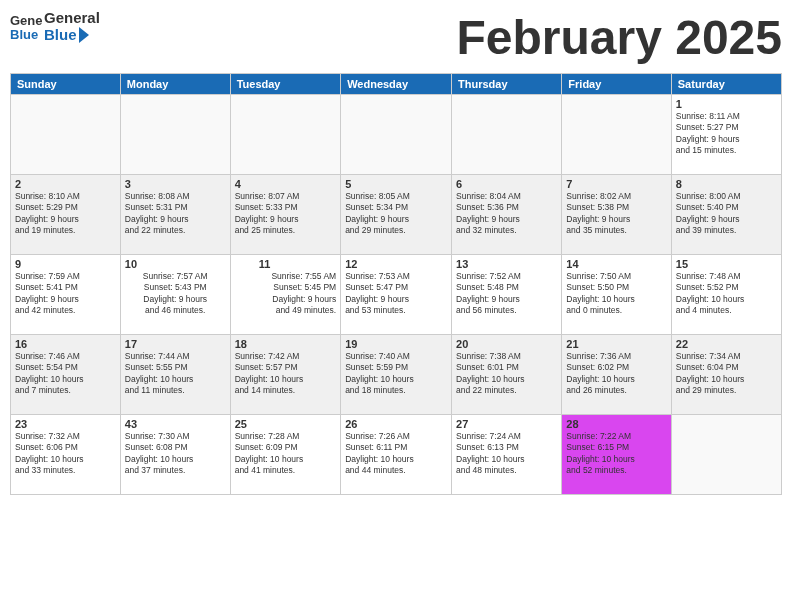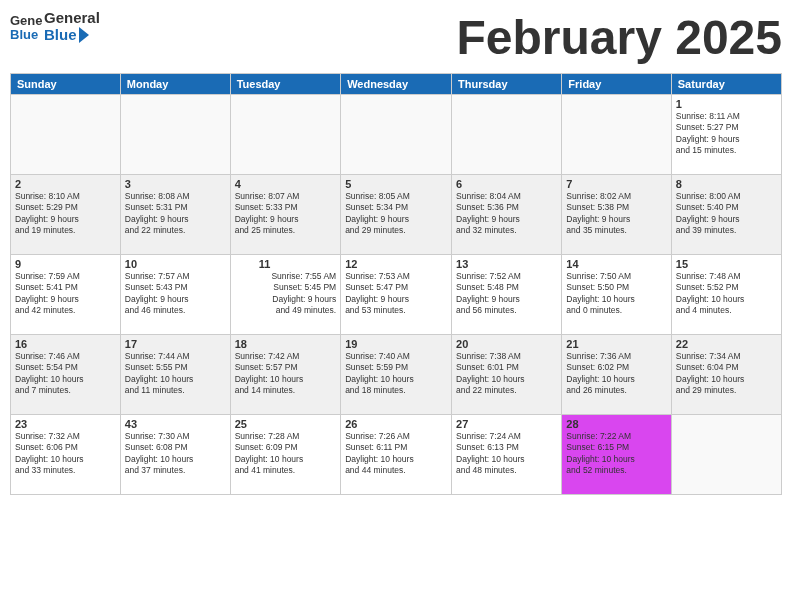--- a/index.html
+++ b/index.html
@@ -151,21 +151,21 @@
         <tr>
           <td style="background: rgb(255, 255, 255);">
             <span class="day-num">9</span>
             <div class="day-info" style="white-space: pre-line;">Sunrise: 7:59 AM
 Sunset: 5:41 PM
 Daylight: 9 hours
 and 42 minutes.</div>
           </td>
           <td style="background: rgb(255, 255, 255);">
             <span class="day-num">10</span>
-            <div class="day-info" style="white-space: pre-line;">Sunrise: 7:57 AM
+            <div class="day-info" style="white-space: pre-line; text-align: center;">Sunrise: 7:57 AM
 Sunset: 5:43 PM
 Daylight: 9 hours
 and 46 minutes.</div>
           </td>
           <td style="background: rgb(255, 255, 255); padding-left: 28px;">
             <span class="day-num">11</span>
             <div class="day-info" style="white-space: pre-line; text-align: right;">Sunrise: 7:55 AM
 Sunset: 5:45 PM
 Daylight: 9 hours
 and 49 minutes.</div>

